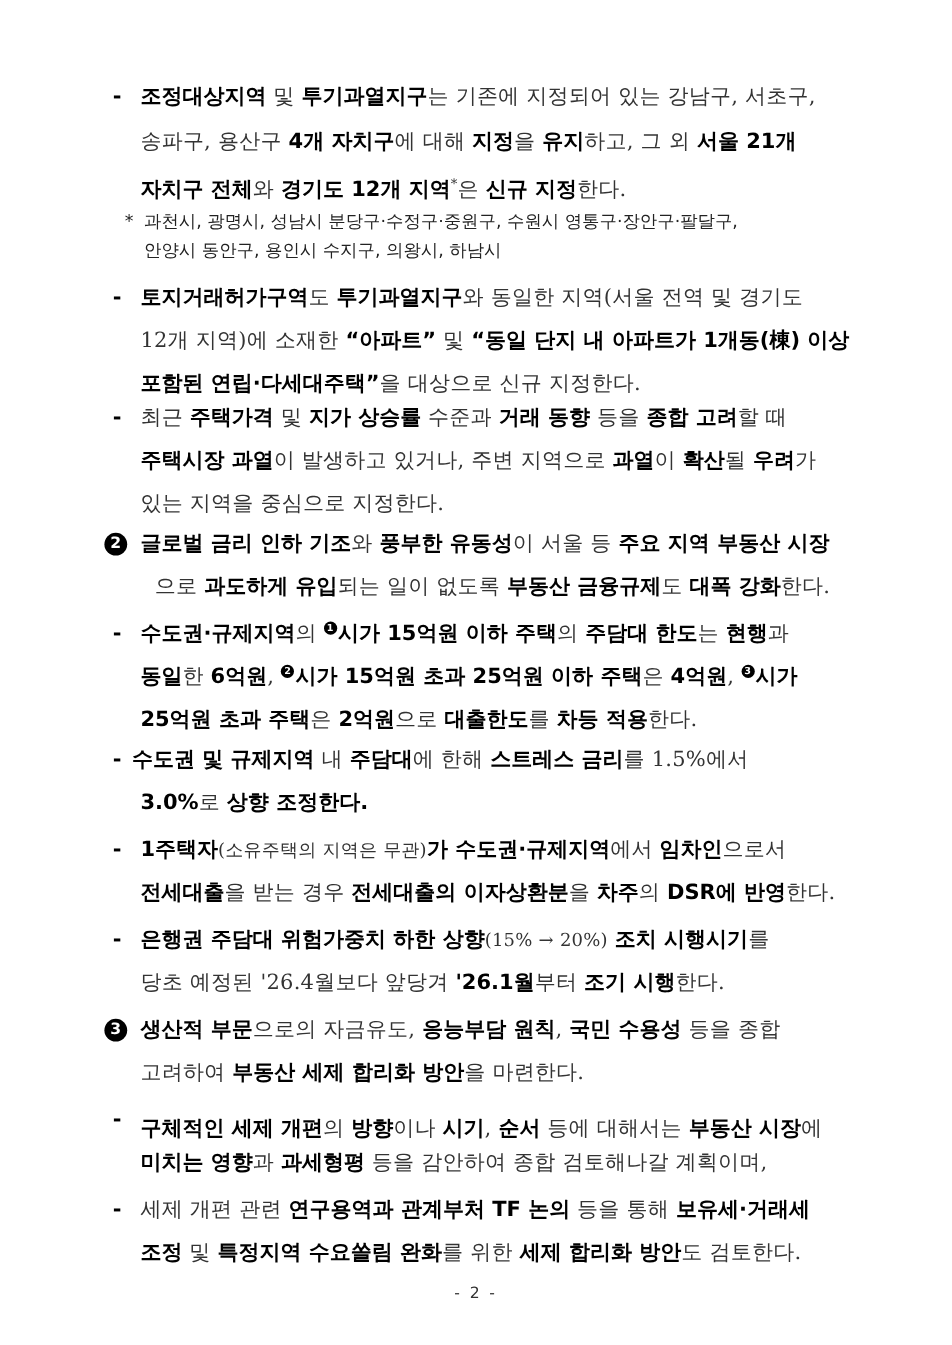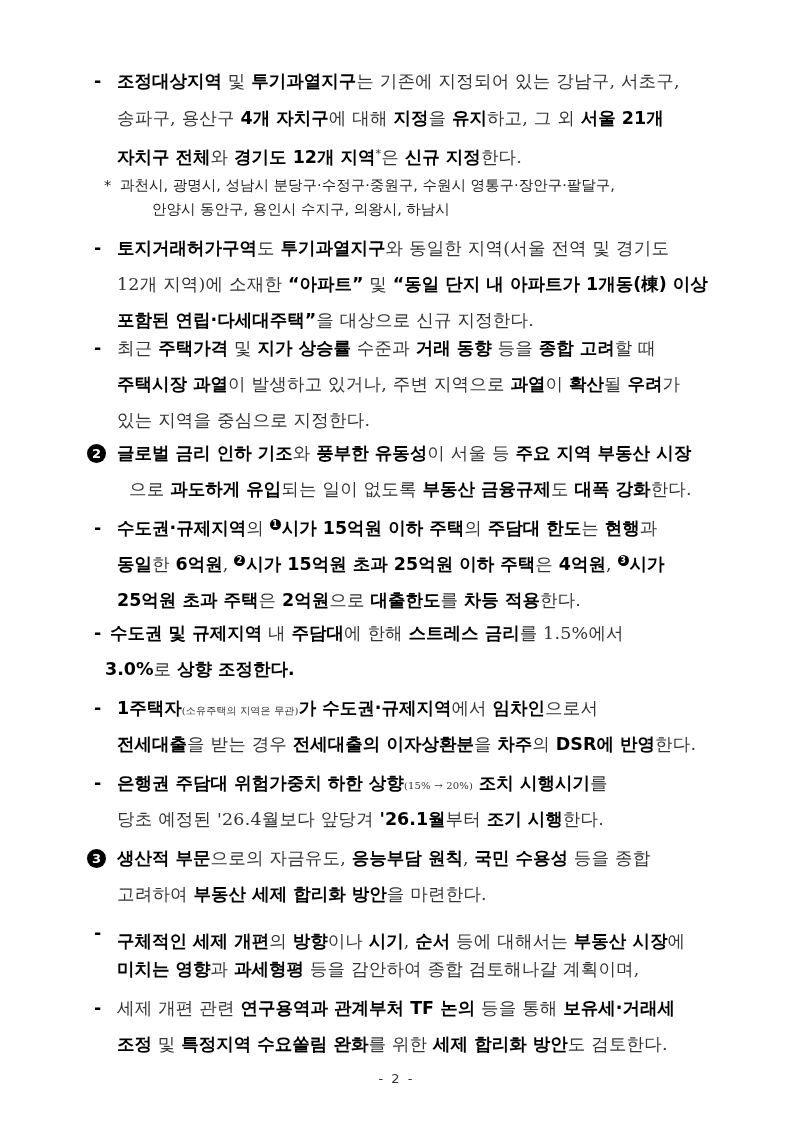--- a/index.html
+++ b/index.html
@@ -36,21 +36,21 @@
     color: #333333;
     font-family: "DejaVu Serif", "Liberation Serif", serif;
   }
   .line b {
     font-family: "DejaVu Sans", "Liberation Sans", sans-serif;
     font-weight: bold;
     color: #000000;
     letter-spacing: 0px;
   }
   .line .sm {
-    font-size: 10px;
+    font-size: 15px;
   }
   .line .sup {
     font-size: 11px;
     vertical-align: 6px;
   }
   .marker {
     position: absolute;
     font-family: "DejaVu Sans", "Liberation Sans", sans-serif;
     font-weight: bold;
     color: #000000;
@@ -111,21 +111,21 @@
 <div class="page" id="page">
     <div class="para">
       <span class="marker" style="left: 94px; top: 69px;">-</span>
       <div class="line" style="left: 117px; top: 69px; text-align: right;"><b>조정대상지역</b><span> 및 </span><b>투기과열지구</b><span>는 기존에 지정되어 있는 강남구, 서초구,</span></div>
       <div class="line" style="left: 117px; top: 106px;"><span>송파구, 용산구 </span><b>4개 자치구</b><span>에 대해 </span><b>지정</b><span>을 </span><b>유지</b><span>하고, 그 외 </span><b>서울 21개</b></div>
       <div class="line" style="left: 117px; top: 142px;"><b>자치구 전체</b><span>와 </span><b>경기도 12개 지역</b><span class="sup">*</span><span>은 </span><b>신규 지정</b><span>한다.</span></div>
     </div>
     <div class="para">
       <span class="note" style="left: 104px; top: 175px;">*</span>
       <div class="note" style="left: 120px; top: 175px;">과천시, 광명시, 성남시 분당구·수정구·중원구, 수원시 영통구·장안구·팔달구,</div>
-      <div class="note" style="left: 120px; top: 199px; margin-left: 32px;">안양시 동안구, 용인시 수지구, 의왕시, 하남시</div>
+      <div class="note" style="left: 120px; top: 199px;">안양시 동안구, 용인시 수지구, 의왕시, 하남시</div>
     </div>
     <div class="para">
       <span class="marker" style="left: 94px; top: 236px;">-</span>
       <div class="line" style="left: 117px; top: 236px;"><b>토지거래허가구역</b><span>도 </span><b>투기과열지구</b><span>와 동일한 지역(서울 전역 및 경기도</span></div>
       <div class="line" style="left: 117px; top: 272px;"><span>12개 지역)에 소재한 </span><b>“아파트”</b><span> 및 </span><b>“동일 단지 내 아파트가 1개동(棟) 이상</b></div>
       <div class="line" style="left: 117px; top: 308px;"><b>포함된 연립·다세대주택”</b><span>을 대상으로 신규 지정한다.</span></div>
     </div>
     <div class="para">
       <span class="marker" style="left: 94px; top: 336px;">-</span>
       <div class="line" style="left: 117px; top: 336px;"><span>최근 </span><b>주택가격</b><span> 및 </span><b>지가 상승률</b><span> 수준과 </span><b>거래 동향</b><span> 등을 </span><b>종합 고려</b><span>할 때</span></div>
@@ -139,21 +139,21 @@
     </div>
     <div class="para">
       <span class="marker" style="left: 94px; top: 516px;">-</span>
       <div class="line" style="left: 117px; top: 516px;"><b>수도권·규제지역</b><span>의 </span><span class="mini-circle">1</span><b>시가 15억원 이하 주택</b><span>의 </span><b>주담대 한도</b><span>는 </span><b>현행</b><span>과</span></div>
       <div class="line" style="left: 117px; top: 552px;"><b>동일</b><span>한 </span><b>6억원</b><span>, </span><span class="mini-circle">2</span><b>시가 15억원 초과 25억원 이하 주택</b><span>은 </span><b>4억원</b><span>, </span><span class="mini-circle">3</span><b>시가</b></div>
       <div class="line" style="left: 117px; top: 588px;"><b>25억원 초과 주택</b><span>은 </span><b>2억원</b><span>으로 </span><b>대출한도</b><span>를 </span><b>차등 적용</b><span>한다.</span></div>
     </div>
     <div class="para">
       <span class="marker" style="left: 94px; top: 621px;">-</span>
       <div class="line" style="left: 102px; top: 621px; margin-left: 8px;"><b>수도권 및 규제지역</b><span> 내 </span><b>주담대</b><span>에 한해 </span><b>스트레스 금리</b><span>를 1.5%에서</span></div>
-      <div class="line" style="left: 105px; top: 657px;"><b>3.0%</b><span>로 </span><b>상향 조정한다.</b></div>
+      <div class="line" style="left: 117px; top: 657px;"><b>3.0%</b><span>로 </span><b>상향 조정한다.</b></div>
     </div>
     <div class="para">
       <span class="marker" style="left: 94px; top: 696px;">-</span>
       <div class="line" style="left: 117px; top: 696px;"><b>1주택자</b><span class="sm">(소유주택의 지역은 무관)</span><b>가 수도권·규제지역</b><span>에서 </span><b>임차인</b><span>으로서</span></div>
       <div class="line" style="left: 117px; top: 732px;"><b>전세대출</b><span>을 받는 경우 </span><b>전세대출의 이자상환분</b><span>을 </span><b>차주</b><span>의 </span><b>DSR에 반영</b><span>한다.</span></div>
     </div>
     <div class="para">
       <span class="marker" style="left: 94px; top: 771px;">-</span>
       <div class="line" style="left: 117px; top: 771px;"><b>은행권 주담대 위험가중치 하한 상향</b><span class="sm">(15% → 20%)</span><span> </span><b>조치 시행시기</b><span>를</span></div>
       <div class="line" style="left: 117px; top: 807px;"><span>당초 예정된 '26.4월보다 앞당겨 </span><b>'26.1월</b><span>부터 </span><b>조기 시행</b><span>한다.</span></div>

